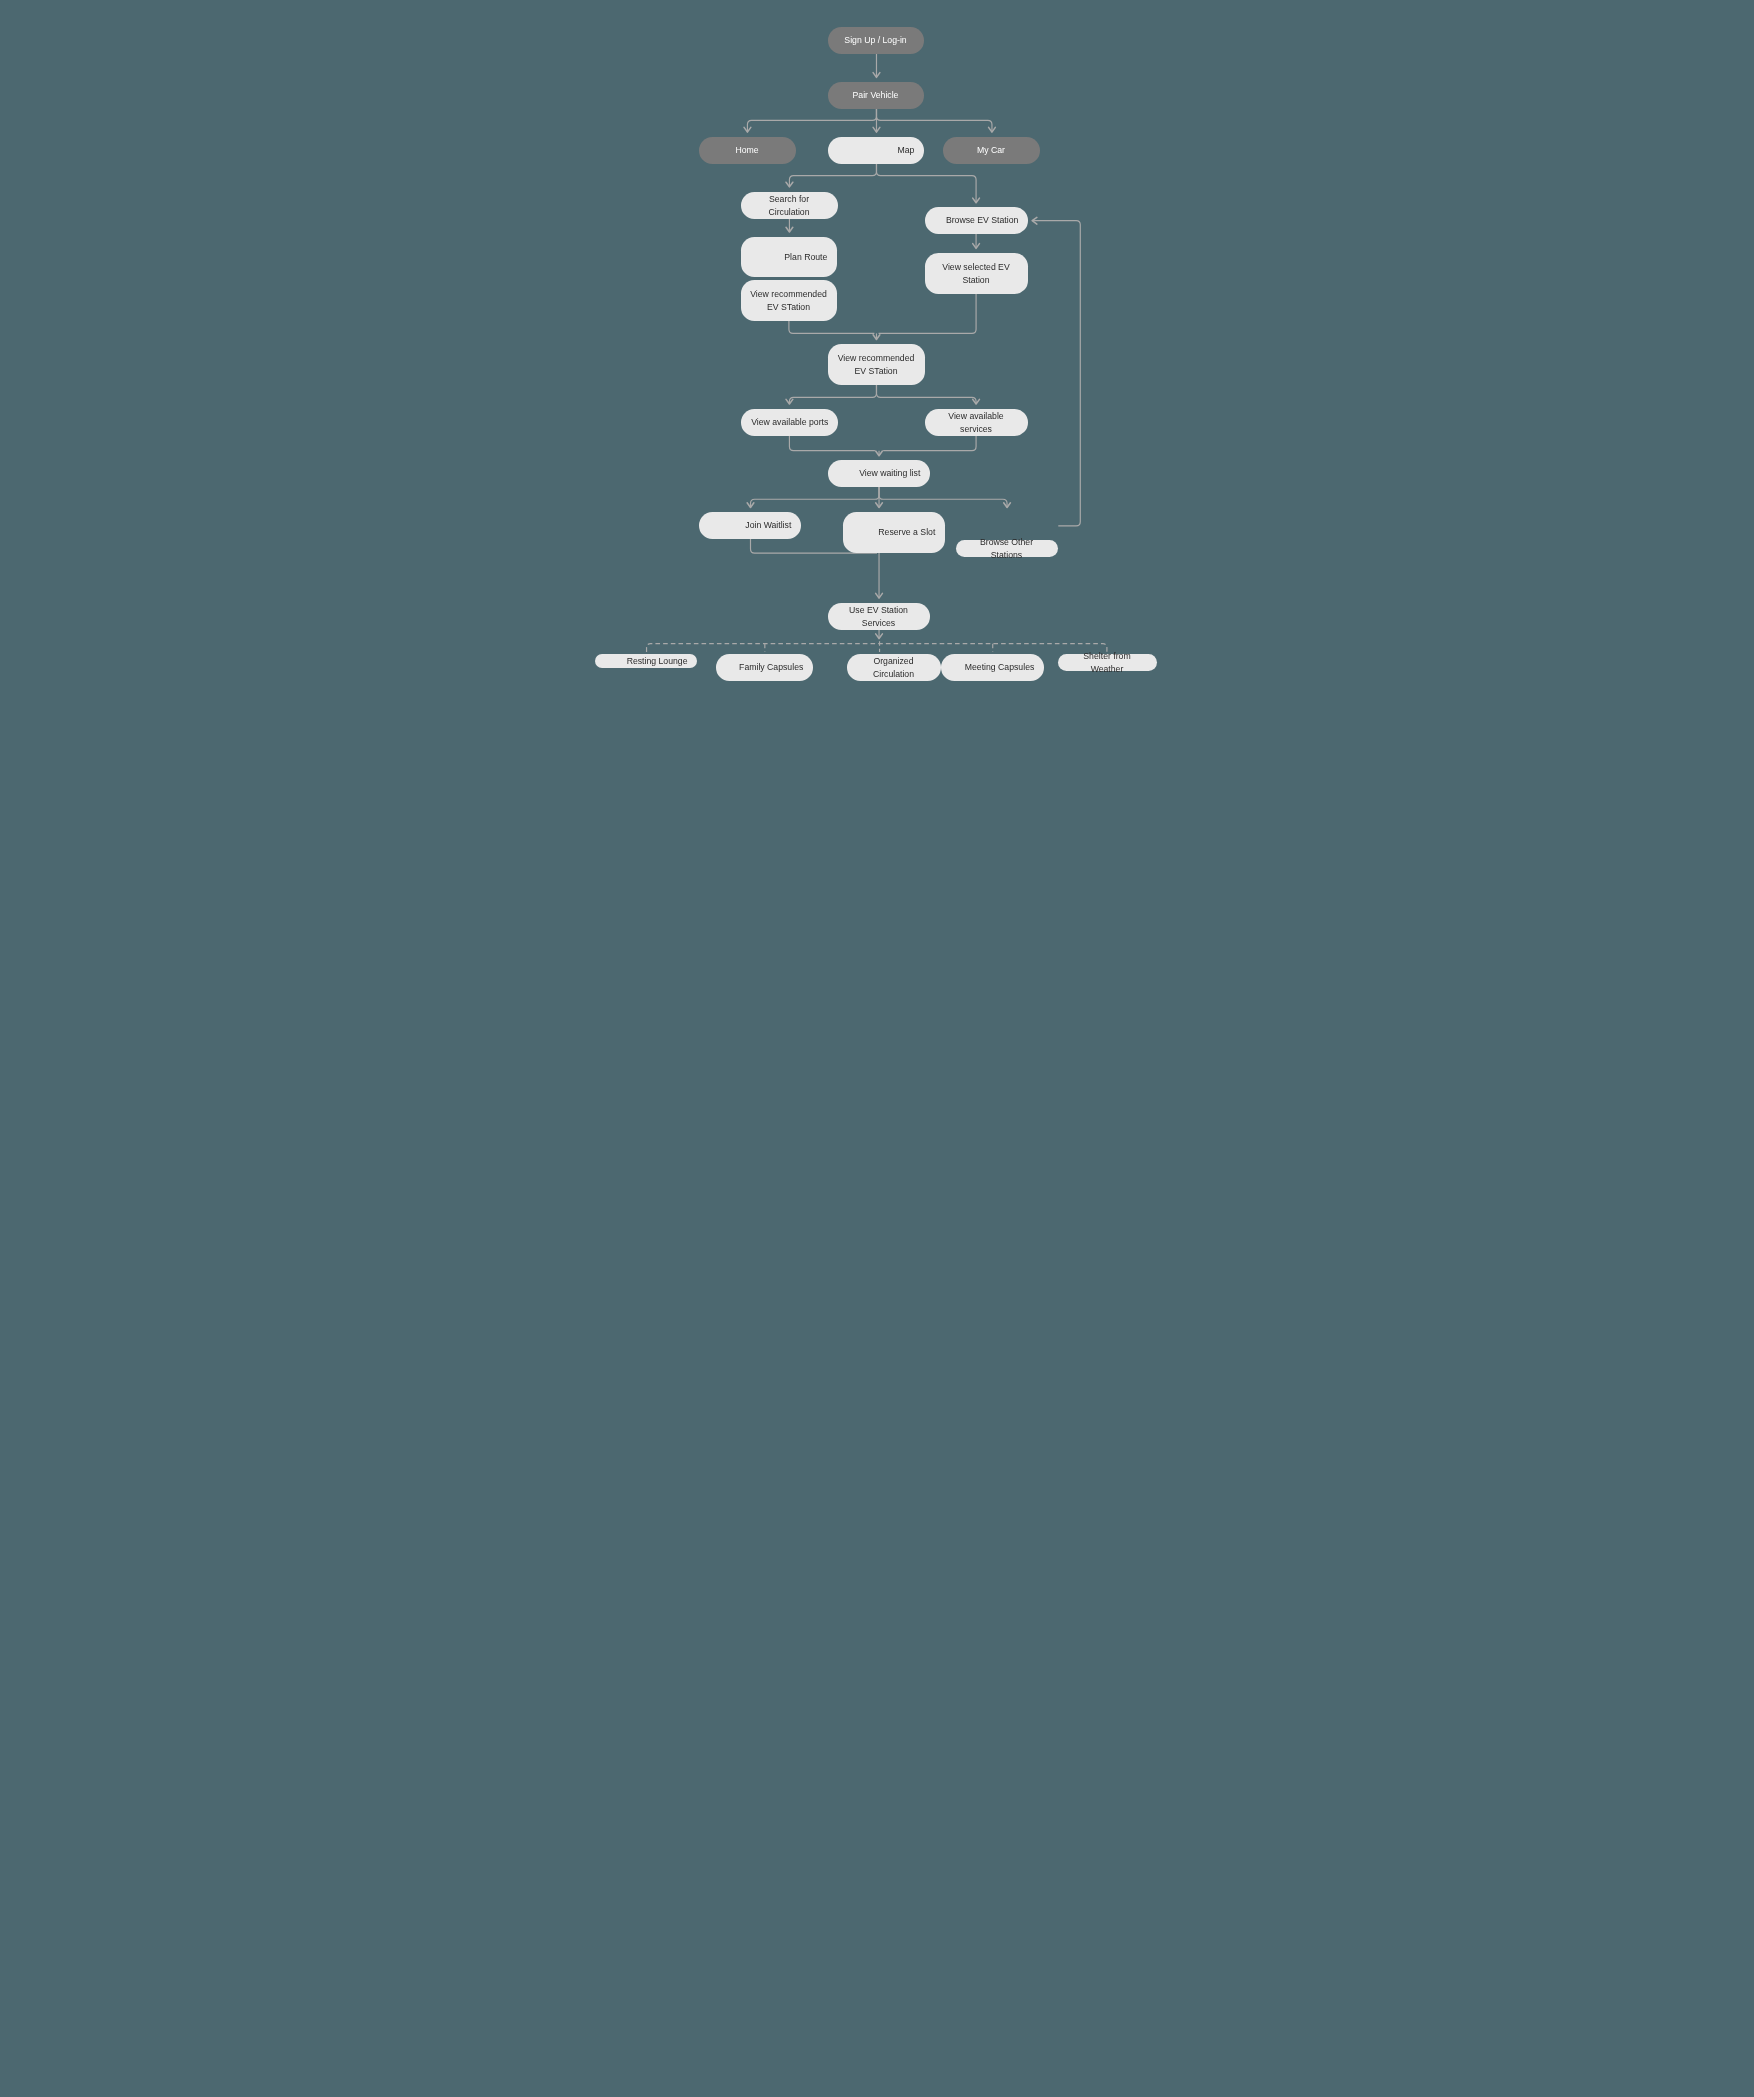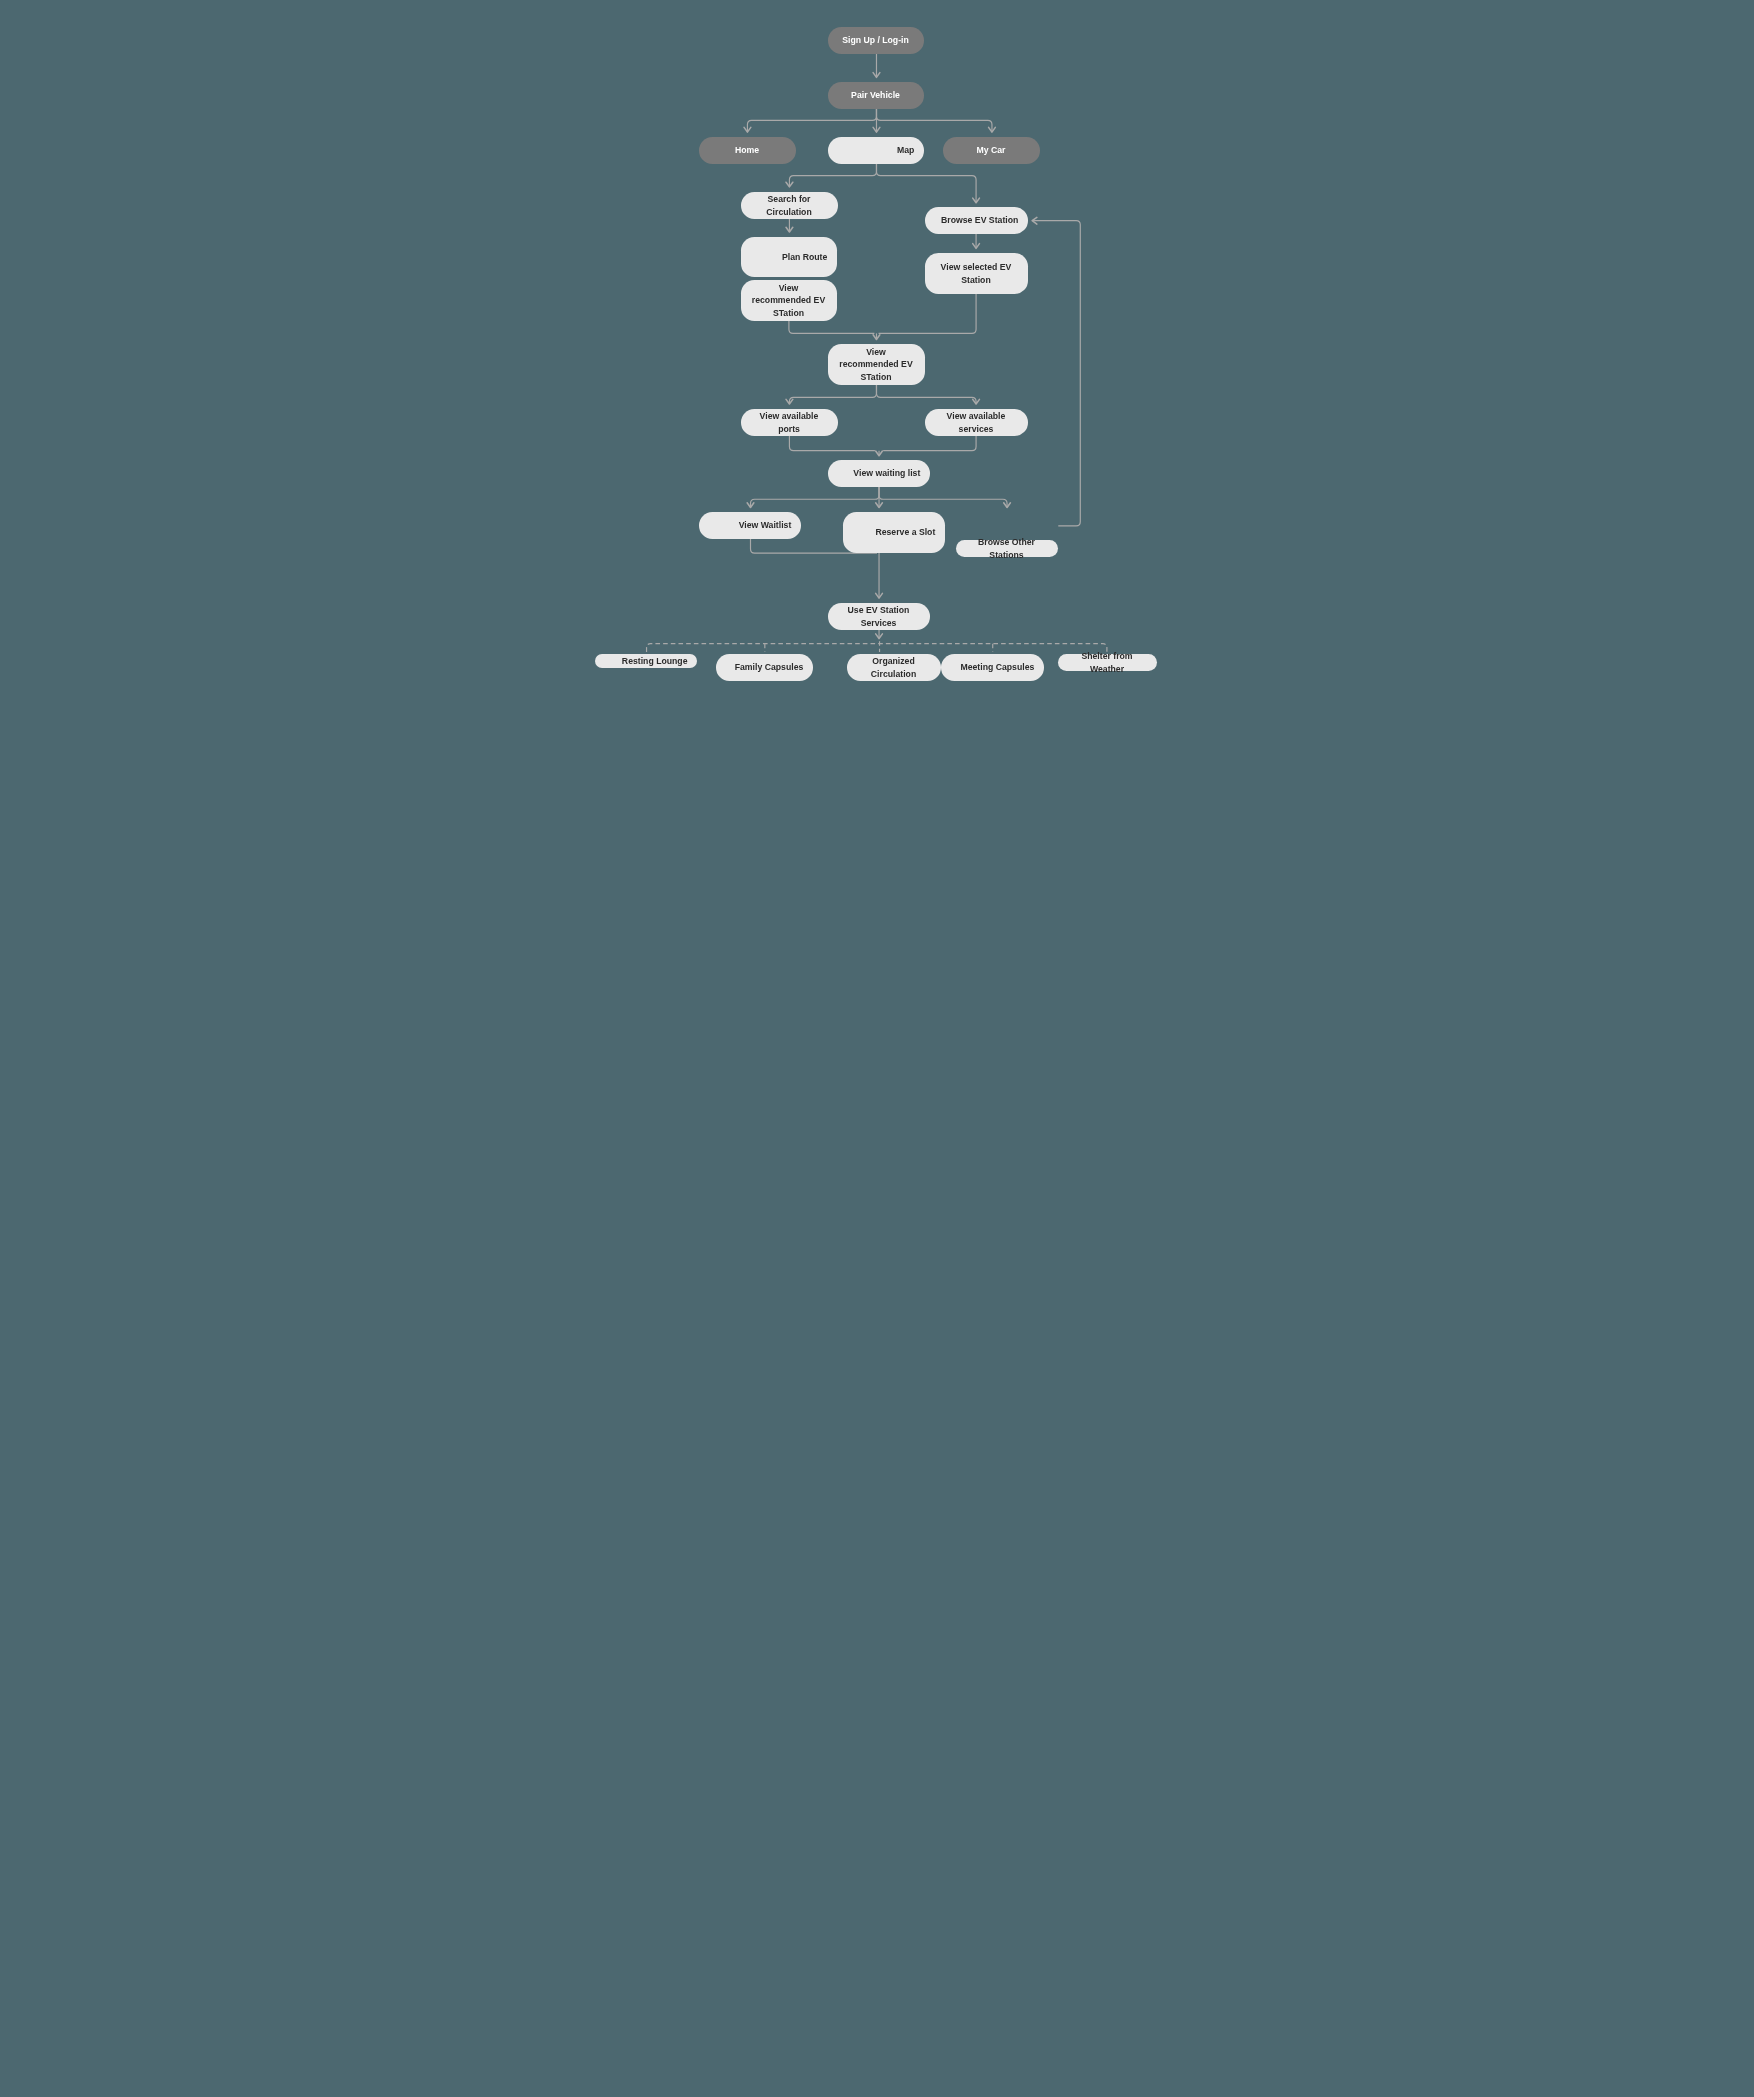--- a/index.html
+++ b/index.html
@@ -12,21 +12,21 @@
   .canvas{
     position:relative;width:585px;height:699px;margin:0 auto;
     background:var(--bg);overflow:hidden;
   }
   .edges{position:absolute;left:0;top:0;width:100%;height:100%;}
   .edges path{fill:none;stroke:var(--connector);stroke-width:2.3px;}
   .edges path.dashed{stroke-dasharray:9 6;}
   .node{
     position:absolute;display:flex;align-items:center;justify-content:center;
     border-radius:13.3px;text-align:center;font-size:8.7px;line-height:1.45;
-    box-sizing:border-box;padding:0 9.2px;font-weight:bold;
+    box-sizing:border-box;padding:0 9.2px;
   }
   .node.dark{background:var(--dark-node);color:var(--dark-text);}
   .node.light{background:var(--light-node);color:var(--light-text);justify-content:flex-end;}
 </style>
 </head>
 <body>
 
 <div class="canvas">
 
   <svg class="edges" viewBox="0 0 1142 1365" aria-hidden="true">
@@ -101,21 +101,21 @@
   <div class="node light" style="left:156px;top:409px;width:97px;height:27px">
       <span>View available ports</span>
     </div>
   <div class="node light" style="left:340px;top:409px;width:103px;height:27px">
       <span>View available services</span>
     </div>
   <div class="node light" style="left:243px;top:460px;width:102px;height:27px">
       <span>View waiting list</span>
     </div>
   <div class="node light" style="left:114px;top:512px;width:102px;height:27px">
-      <span>View Waitlist</span>
+      <span>Join Waitlist</span>
     </div>
   <div class="node light" style="left:258px;top:512px;width:102px;height:41px">
       <span>Reserve a Slot</span>
     </div>
   <div class="node light" style="left:371px;top:540px;width:102px;height:17px">
       <span>Browse Other Stations</span>
     </div>
   <div class="node light" style="left:243px;top:603px;width:102px;height:27px">
       <span>Use EV Station Services</span>
     </div>

